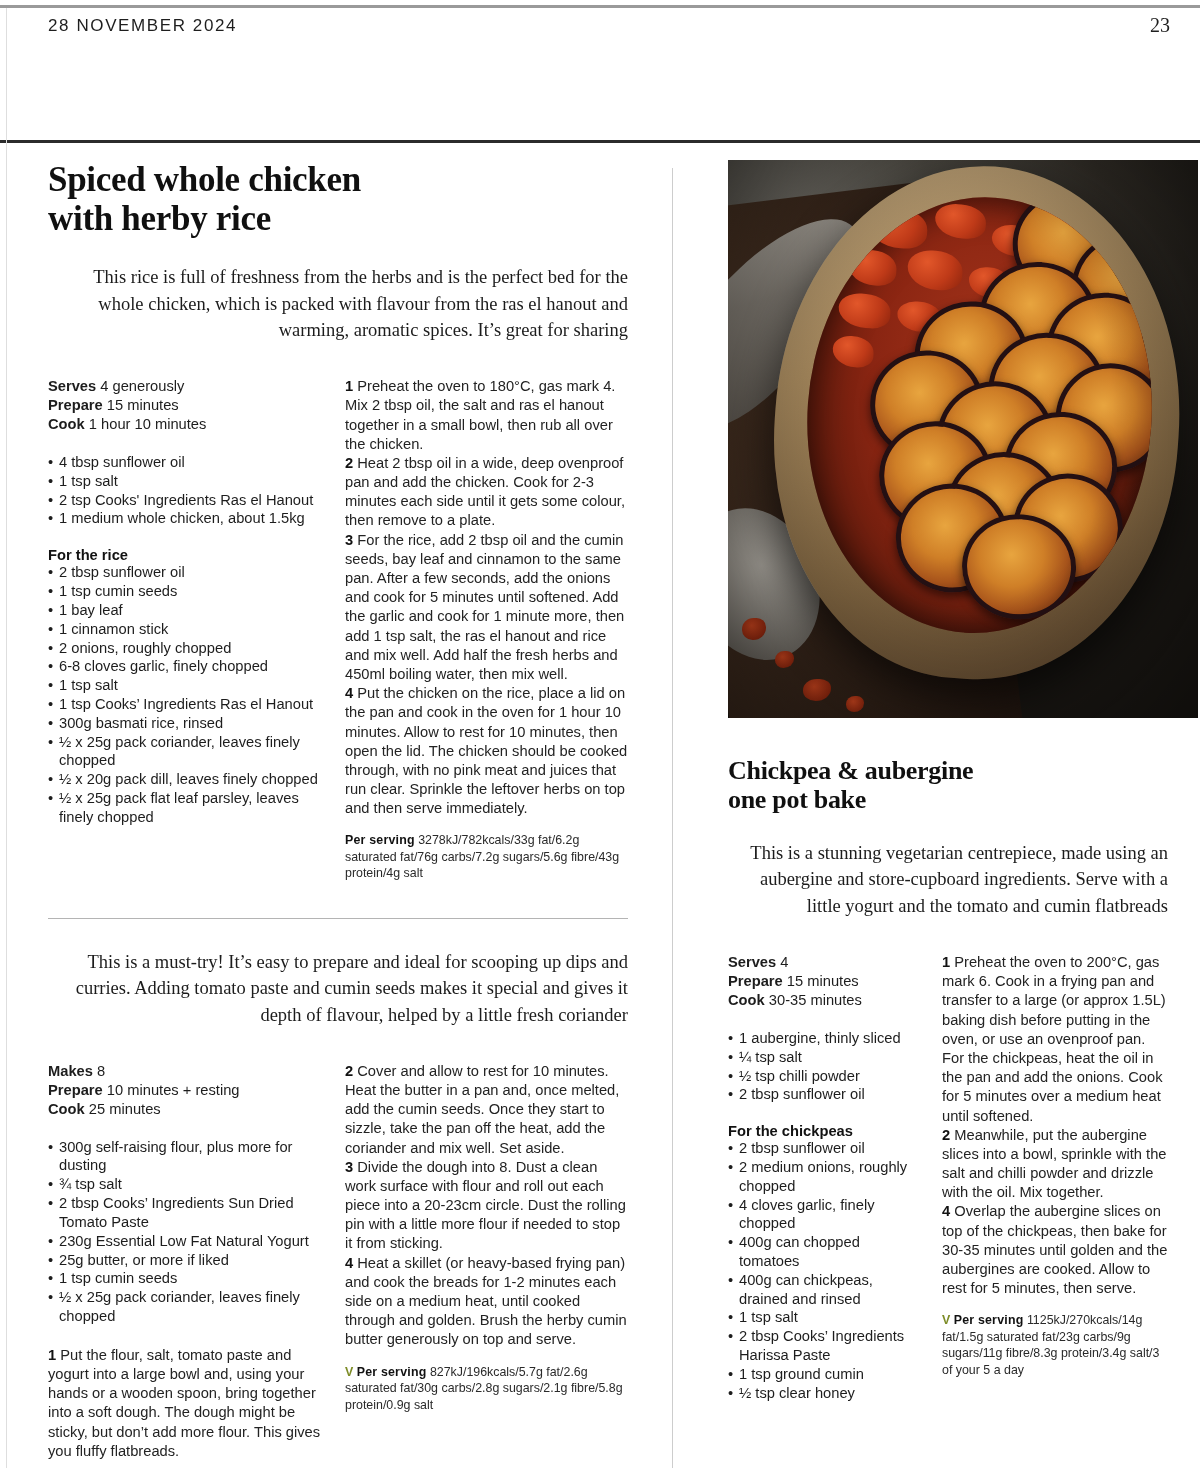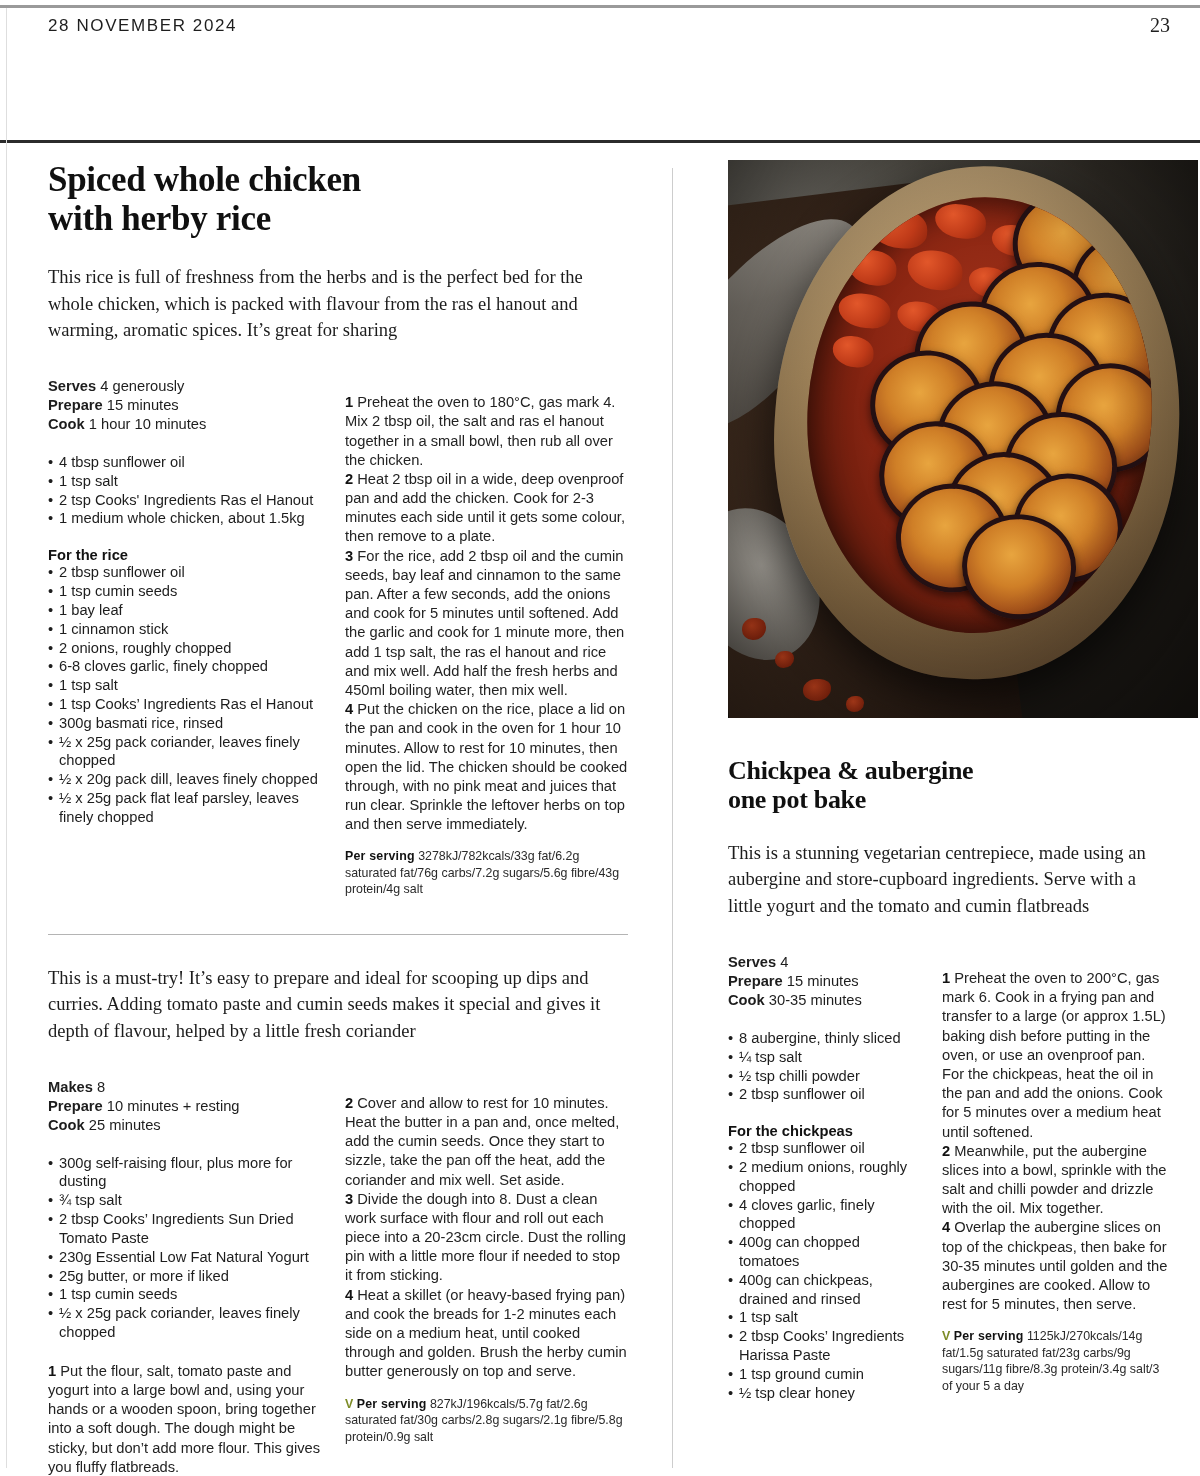--- a/index.html
+++ b/index.html
@@ -60,28 +60,29 @@
     margin: 0 0 26px 0;
   }
   .recipe-title.small { font-size: 26px; }
 
   .standfirst {
     font-family: "Liberation Serif", serif;
     font-size: 18.5px;
     line-height: 1.42;
     color: #1c1c1c;
     margin: 0 0 34px 0;
+    text-align: right;
   }
 
   .two-col {
     display: flex;
     gap: 22px;
   }
   .col-ing  { width: 275px; flex: none; }
-  .col-meth { width: 283px; flex: none; margin-top: 16px; }
+  .col-meth { width: 283px; flex: none; }
 
   .meta-line {
     font-size: 14.7px;
     line-height: 1.29;
     color: #1d1d1d;
   }
   .meta-line b { font-weight: bold; }
 
   .ing-head {
     font-size: 14.7px; font-weight: bold; margin-top: 19px; color:#121212;
@@ -388,21 +389,21 @@
           <div class="meta-line">
             <b>Prepare</b>
             <span>15 minutes</span>
           </div>
           <div class="meta-line">
             <b>Cook</b>
             <span>30-35 minutes</span>
           </div>
 
           <ul class="ing spaced">
-            <li>8 aubergine, thinly sliced</li>
+            <li>1 aubergine, thinly sliced</li>
             <li>¼ tsp salt</li>
             <li>½ tsp chilli powder</li>
             <li>2 tbsp sunflower oil</li>
           </ul>
 
           <div class="ing-head">For the chickpeas</div>
           <ul class="ing">
             <li>2 tbsp sunflower oil</li>
             <li>2 medium onions, roughly chopped</li>
             <li>4 cloves garlic, finely chopped</li>

